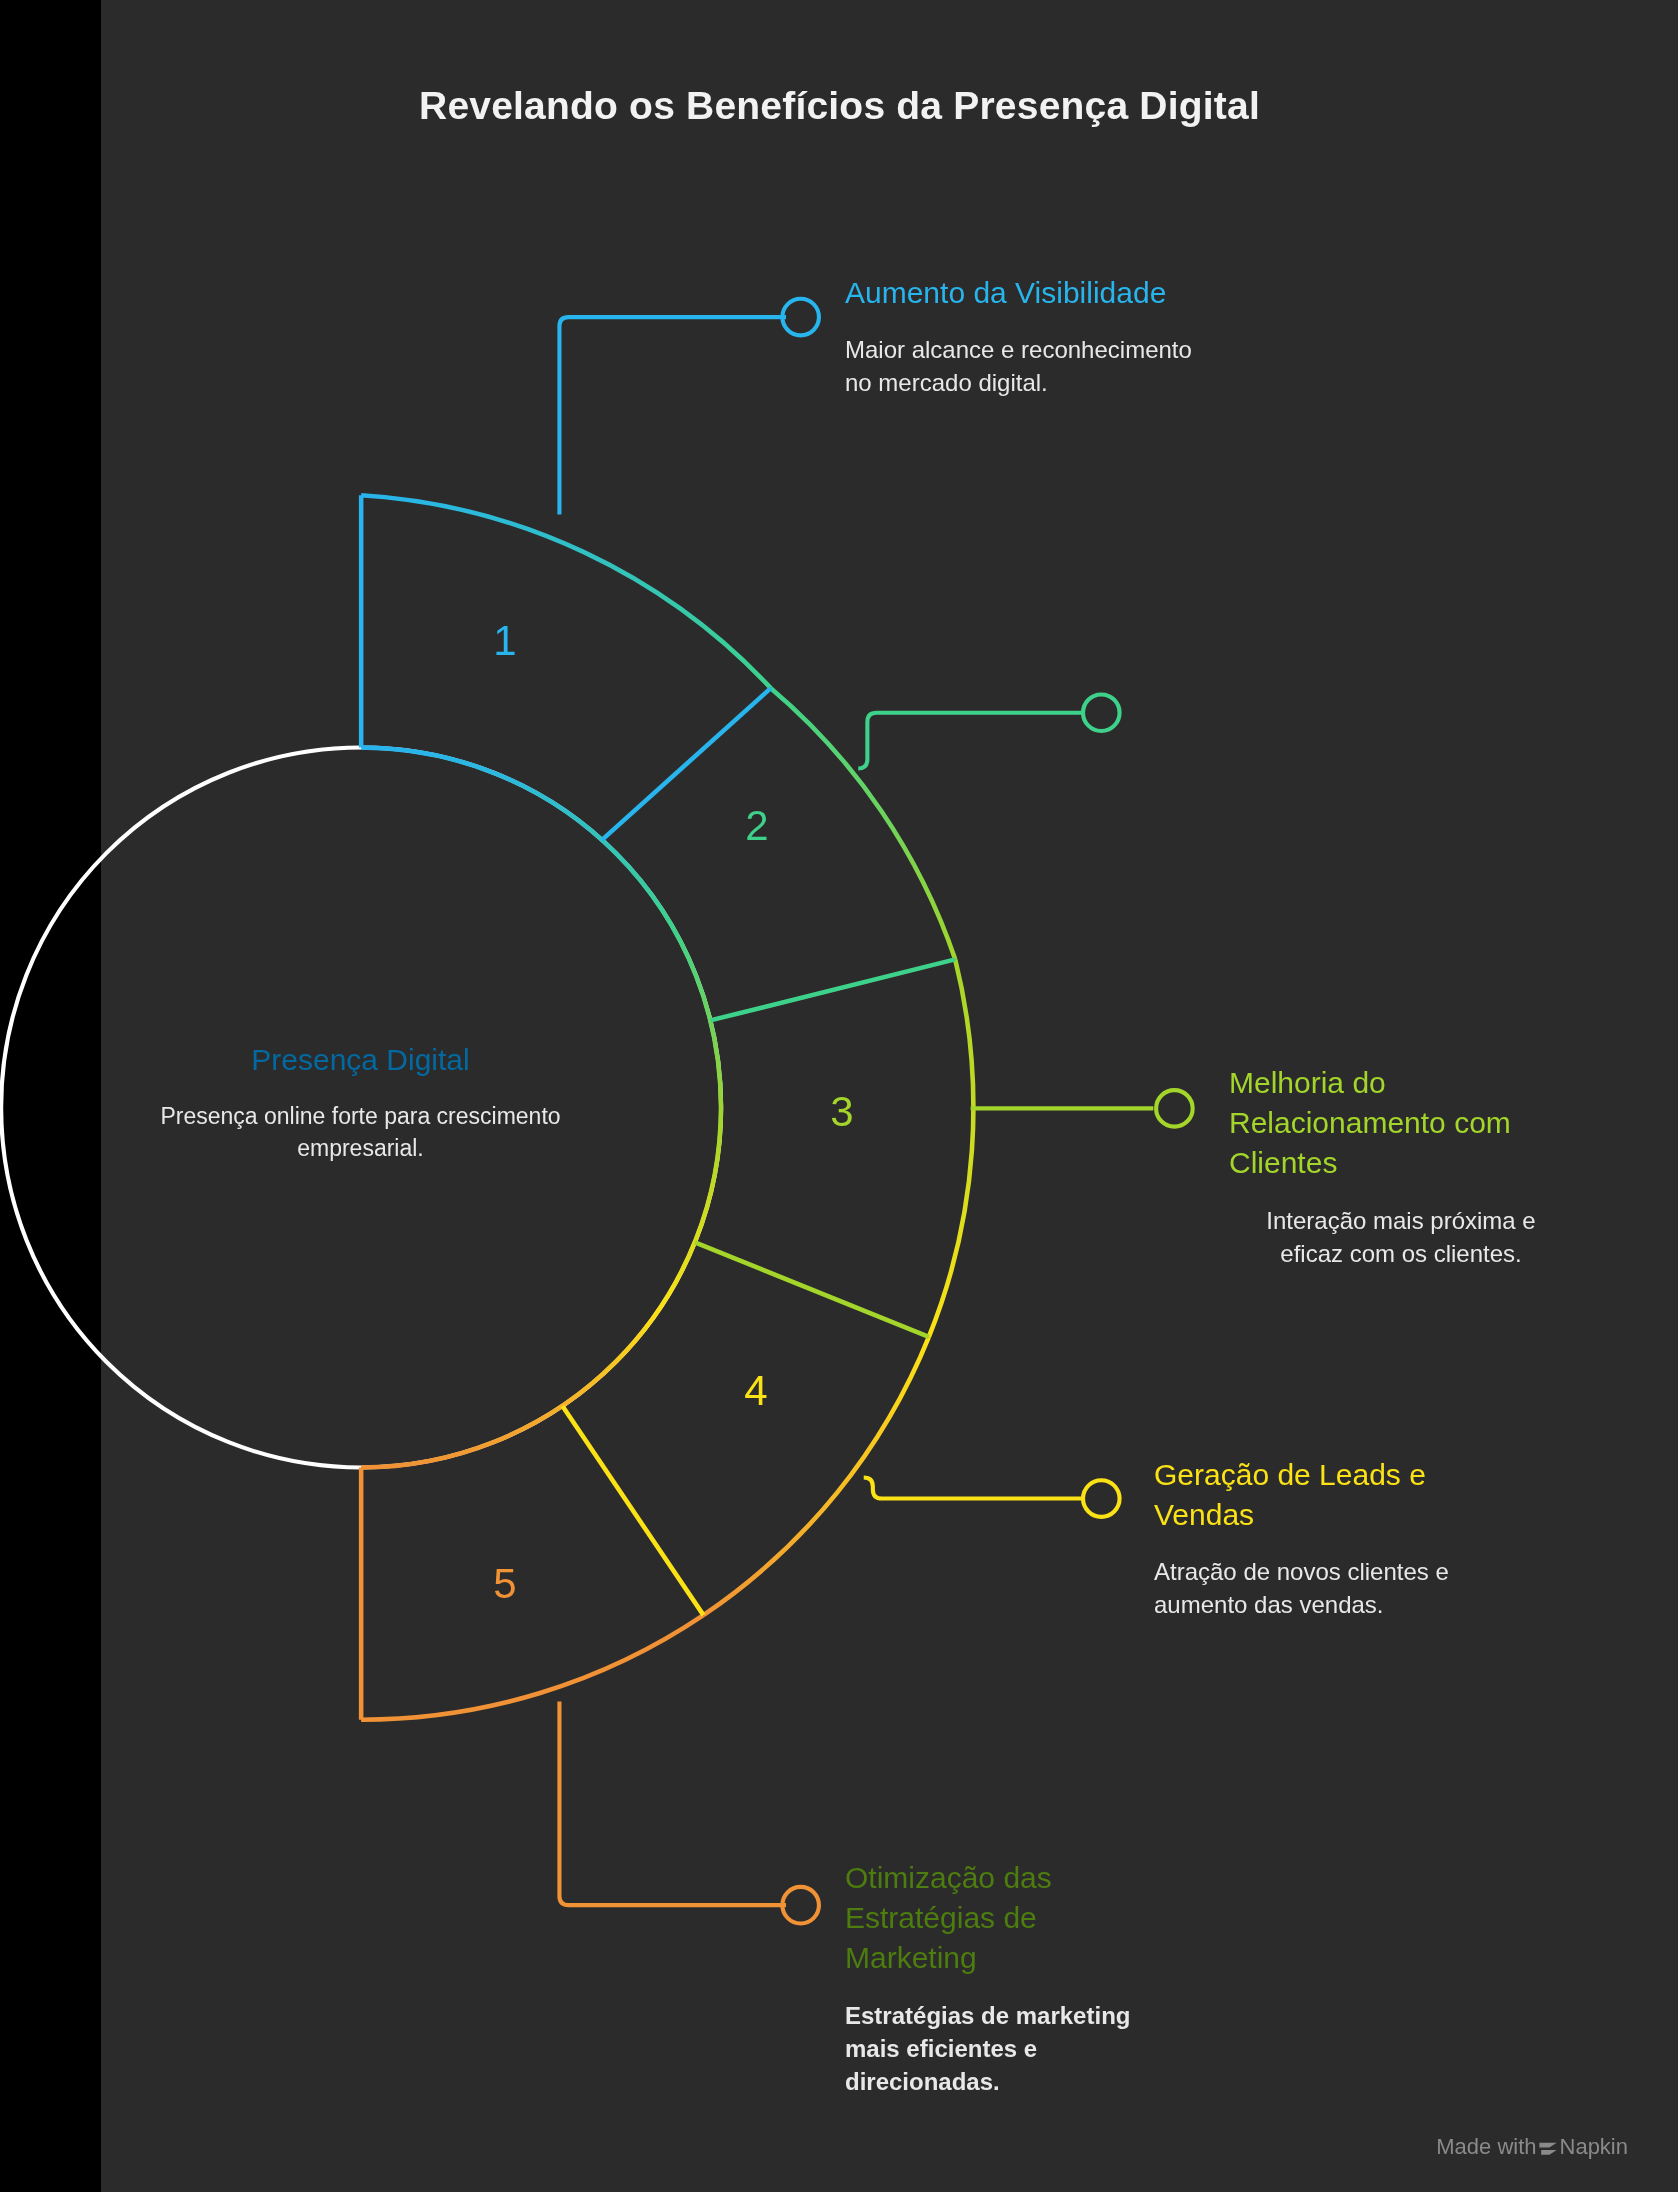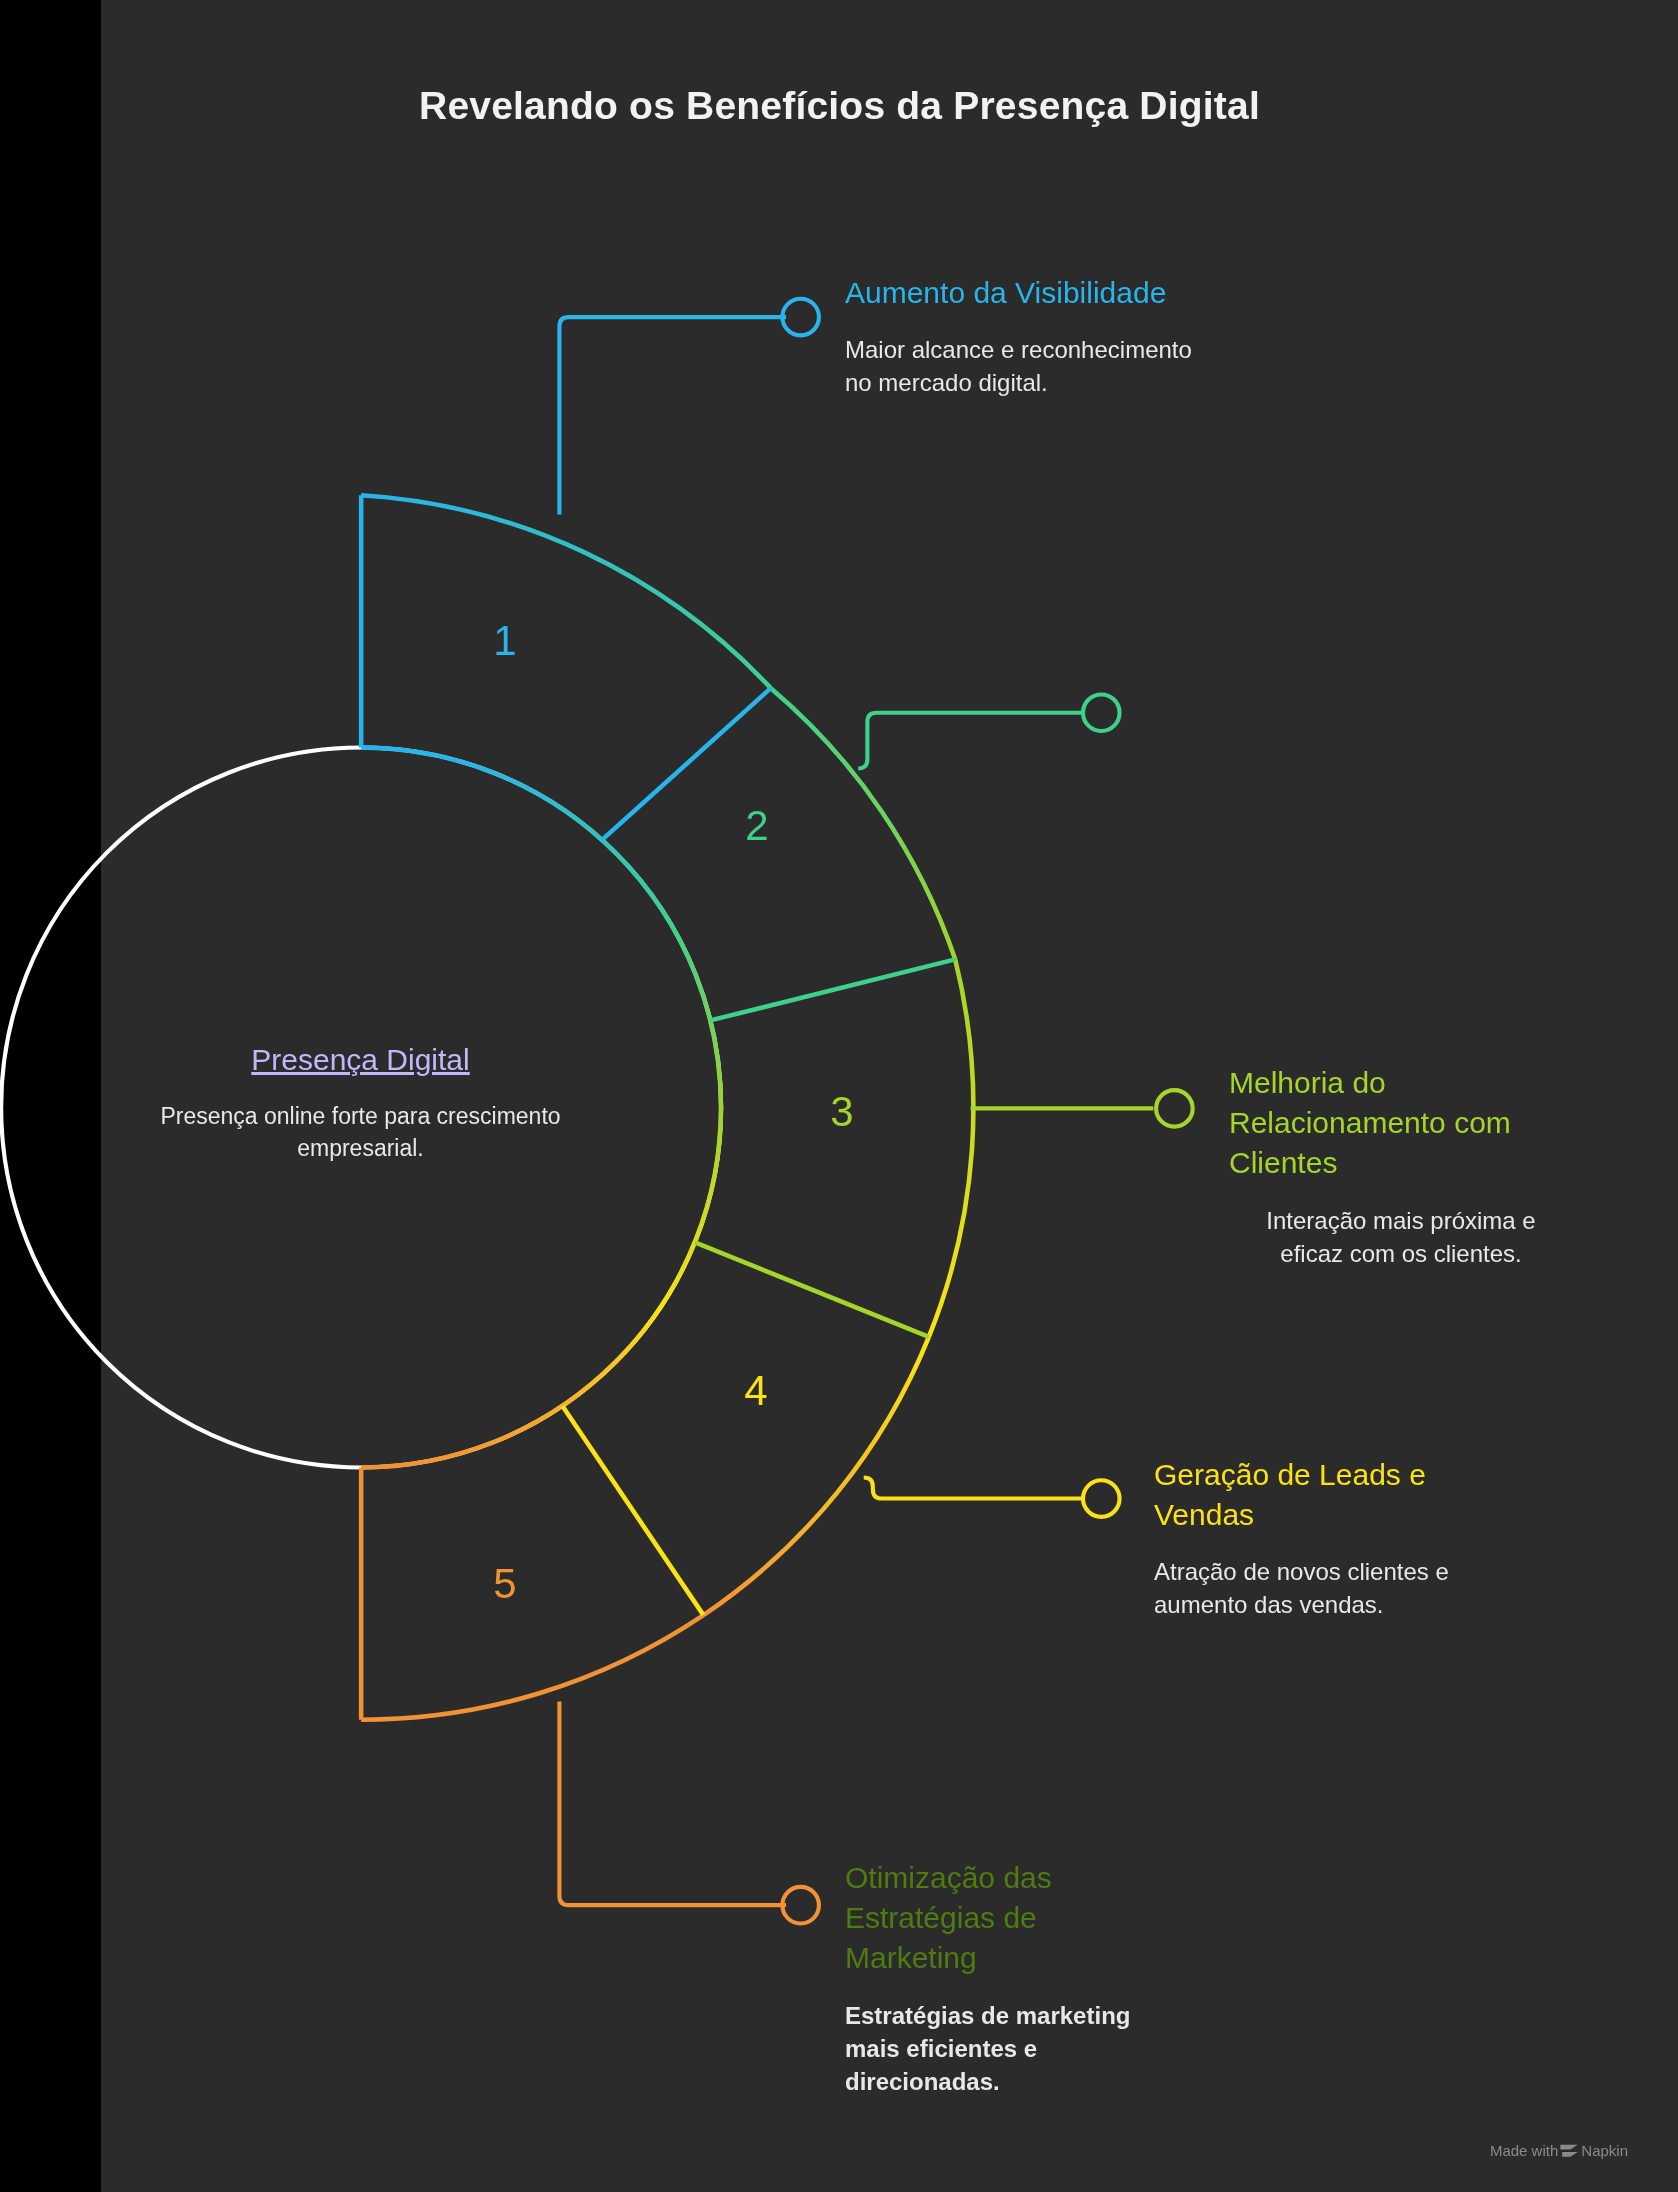--- a/index.html
+++ b/index.html
@@ -20,21 +20,21 @@
     font-size:39px; font-weight:bold; color:#f2f2f2;
     letter-spacing:0.2px;
   }
   svg#diagram { position:absolute; left:0; top:0; width:1679px; height:2193px; overflow:visible; }
 
   
   .hub {
     position:absolute; text-align:center; width:475px;
   }
   .hub-title {
-    font-size:30px; color:#c4b5fd; line-height:1.2; white-space:nowrap;text-decoration:underline;
+    font-size:30px; color:#0369a1; line-height:1.2; white-space:nowrap;
   }
   .hub-desc {
     margin-top:23px; font-size:23px; color:#e8e8e8; line-height:1.38;
   }
 
   
   .item { position:absolute; }
   .item-title {
     font-size:30px; line-height:1.34; font-weight:400;
   }
@@ -45,21 +45,21 @@
   
   .step-num {
     position:absolute; font-size:42px; line-height:1;
     transform:translate(-50%,-50%);
   }
 
   
   #footer {
     position:absolute; right:51px; bottom:33px;
     display:flex; align-items:center; gap:0;
-    font-size:15px; color:#8a8a8a;
+    font-size:22px; color:#8a8a8a;
   }
   #footer .nk-mark { display:inline-block; width:23px; height:18.3px; }
 </style>
 </head>
 <body>
 
 <div id="stage">
 
   <div id="panel"></div>
 

